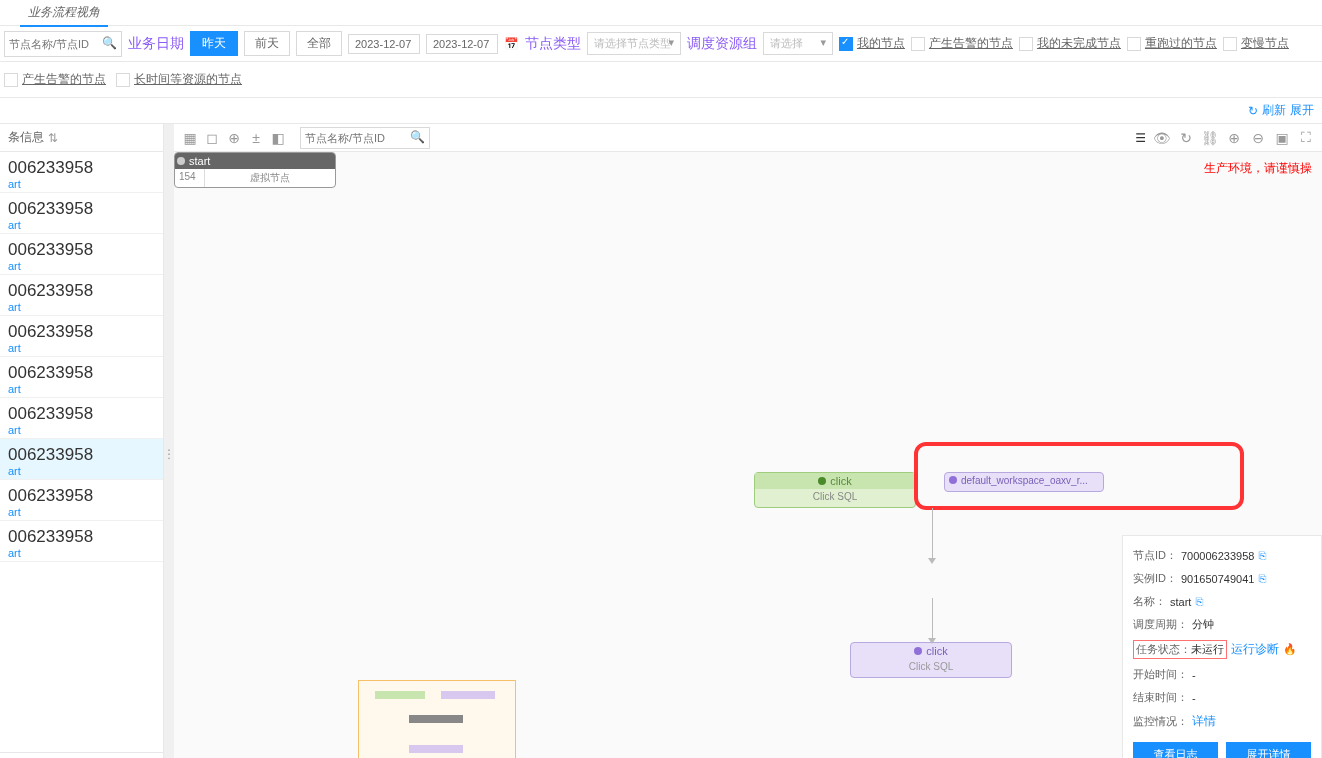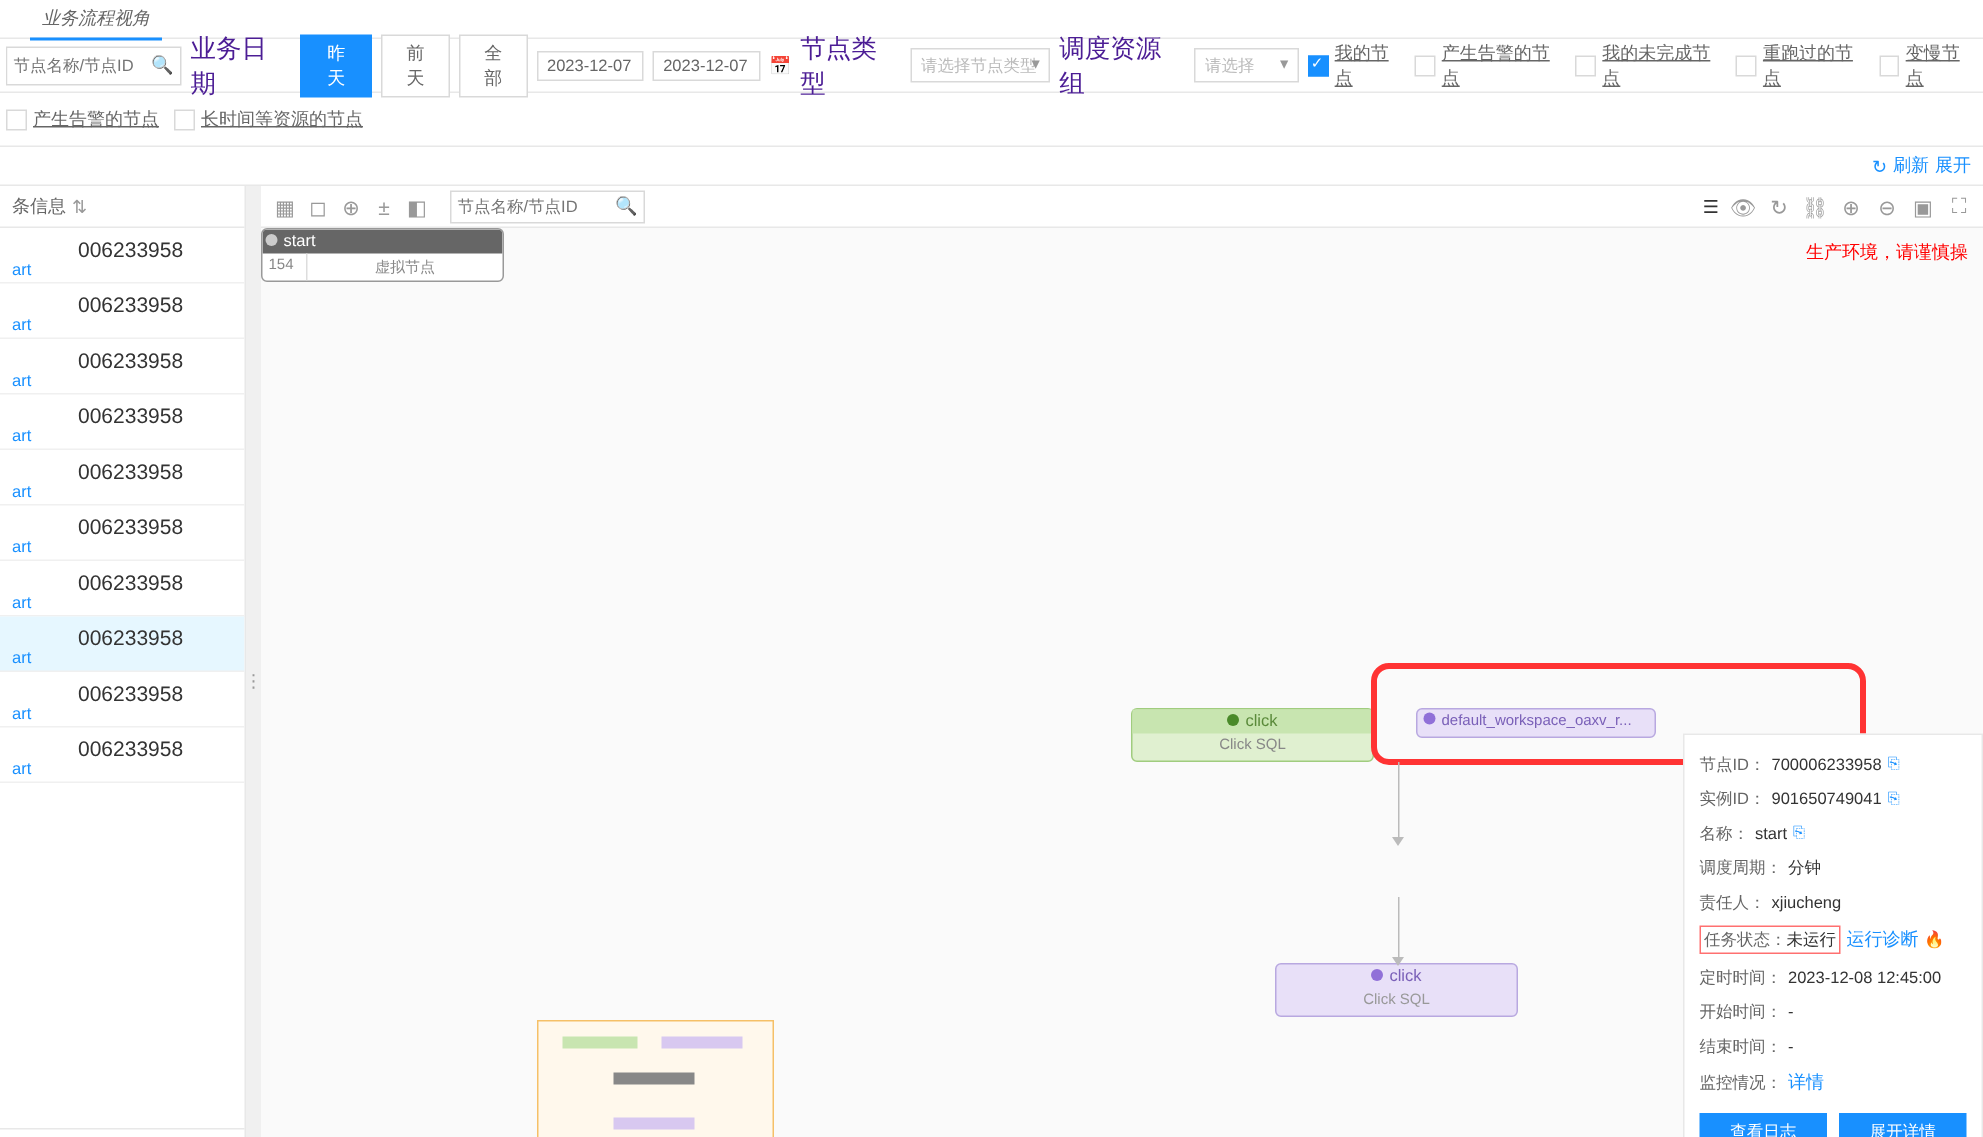--- a/index.html
+++ b/index.html
@@ -8,21 +8,21 @@
     .header-tabs { height: 26px; border-bottom: 1px solid #e8e8e8; padding-left: 20px; font-style: italic; }
     .header-tab { display: inline-block; padding: 4px 8px; color: #666; border-bottom: 2px solid #1890ff; }
     
     .toolbar1 { height: 36px; display: flex; align-items: center; padding: 0 4px; border-bottom: 1px solid #e8e8e8; gap: 6px; }
     .toolbar2 { height: 36px; display: flex; align-items: center; padding: 0 4px; border-bottom: 1px solid #e8e8e8; gap: 10px; }
     
     .search-box { width: 118px; height: 26px; border: 1px solid #d9d9d9; position: relative; }
     .search-box input { border: none; width: 90px; height: 24px; padding: 0 4px; font-size: 11px; outline: none; }
     .search-icon { position: absolute; right: 4px; top: 4px; color: #999; }
     
-    .label { color: #4c1d95; font-size: 17px; }
+    .label { color: #8b5cf6; font-size: 14px; }
     .btn-primary { background: #1890ff; color: #fff; border: none; padding: 4px 12px; cursor: pointer; font-size: 12px; }
     .btn-default { background: #fff; color: #666; border: 1px solid #d9d9d9; padding: 3px 10px; cursor: pointer; font-size: 12px; }
     .date-input { border: 1px solid #d9d9d9; padding: 3px 6px; font-size: 11px; color: #666; width: 72px; }
     .select-box { border: 1px solid #d9d9d9; padding: 3px 6px; font-size: 11px; color: #bbb; width: 94px; position: relative; }
     .select-box::after { content: "▾"; position: absolute; right: 6px; color: #999; }
     
     .checkbox-wrap { display: flex; align-items: center; gap: 4px; color: #666; font-size: 12px; text-decoration: underline; }
     .checkbox { width: 14px; height: 14px; border: 1px solid #d9d9d9; display: inline-block; }
     .checkbox.checked { background: #1890ff; border-color: #1890ff; position: relative; }
     .checkbox.checked::after { content: "✓"; color: #fff; font-size: 10px; position: absolute; left: 1px; top: -2px; }
@@ -30,21 +30,21 @@
     .refresh-row { height: 26px; display: flex; align-items: center; justify-content: flex-end; padding-right: 8px; border-bottom: 1px solid #e8e8e8; gap: 4px; }
     .link { color: #1890ff; cursor: pointer; font-size: 12px; }
     
     .main-area { display: flex; height: 660px; }
     
     .left-panel { width: 164px; border-right: 1px solid #e8e8e8; display: flex; flex-direction: column; }
     .left-header { height: 28px; display: flex; align-items: center; padding: 0 8px; border-bottom: 1px solid #e8e8e8; color: #666; font-size: 12px; gap: 4px; }
     .left-list { flex: 1; overflow: hidden; }
     .list-item { padding: 6px 8px 2px; border-bottom: 1px solid #f0f0f0; }
     .list-item.selected { background: #e6f7ff; }
-    .list-num { color: #333; font-size: 14px; margin-left: 44px; }
+    .list-num { color: #333; font-size: 17px; }
     .list-sub { color: #1890ff; font-size: 11px; }
     .pager { height: 32px; display: flex; align-items: center; justify-content: center; gap: 4px; border-top: 1px solid #e8e8e8; }
     .pager-btn { width: 22px; height: 22px; border: 1px solid #d9d9d9; background: #fff; cursor: pointer; }
     
     .canvas-area { flex: 1; position: relative; background: #fafafa; }
     .canvas-toolbar { height: 28px; display: flex; align-items: center; padding: 0 8px; background: #fff; border-bottom: 1px solid #e8e8e8; }
     .ct-left { display: flex; gap: 6px; align-items: center; }
     .ct-right { margin-left: auto; display: flex; gap: 8px; align-items: center; }
     .ct-icon { width: 16px; height: 16px; color: #999; cursor: pointer; display: flex; align-items: center; justify-content: center; font-size: 14px; }
     .ct-search { width: 130px; height: 22px; border: 1px solid #d9d9d9; position: relative; margin-left: 8px; }
@@ -288,31 +288,23 @@
       <div class="detail-row">
           <span class="k">名称：</span>
           <span class="v">start</span>
           <span class="copy-icon">⎘</span>
         </div>
       <div class="detail-row">
           <span class="k">调度周期：</span>
           <span class="v">分钟</span>
         </div>
       <div class="detail-row">
-          <span class="k">责任人：</span>
-          <span class="v">xjiucheng</span>
-        </div>
-      <div class="detail-row">
           <span class="status-box"><span class="k">任务状态：</span><span class="v">未运行</span></span>
           <span class="link">运行诊断</span>
           <span style="color:#ff4444;">🔥</span>
-        </div>
-      <div class="detail-row">
-          <span class="k">定时时间：</span>
-          <span class="v">2023-12-08 12:45:00</span>
         </div>
       <div class="detail-row">
           <span class="k">开始时间：</span>
           <span class="v">-</span>
         </div>
       <div class="detail-row">
           <span class="k">结束时间：</span>
           <span class="v">-</span>
         </div>
       <div class="detail-row">

